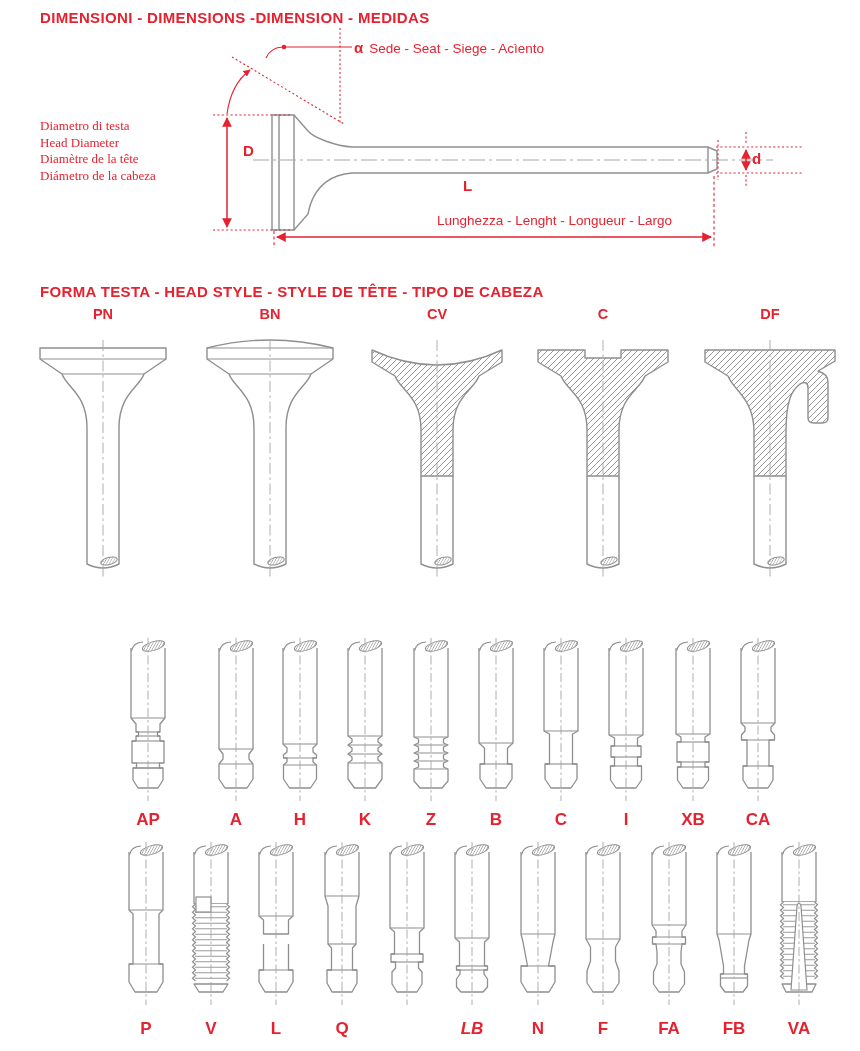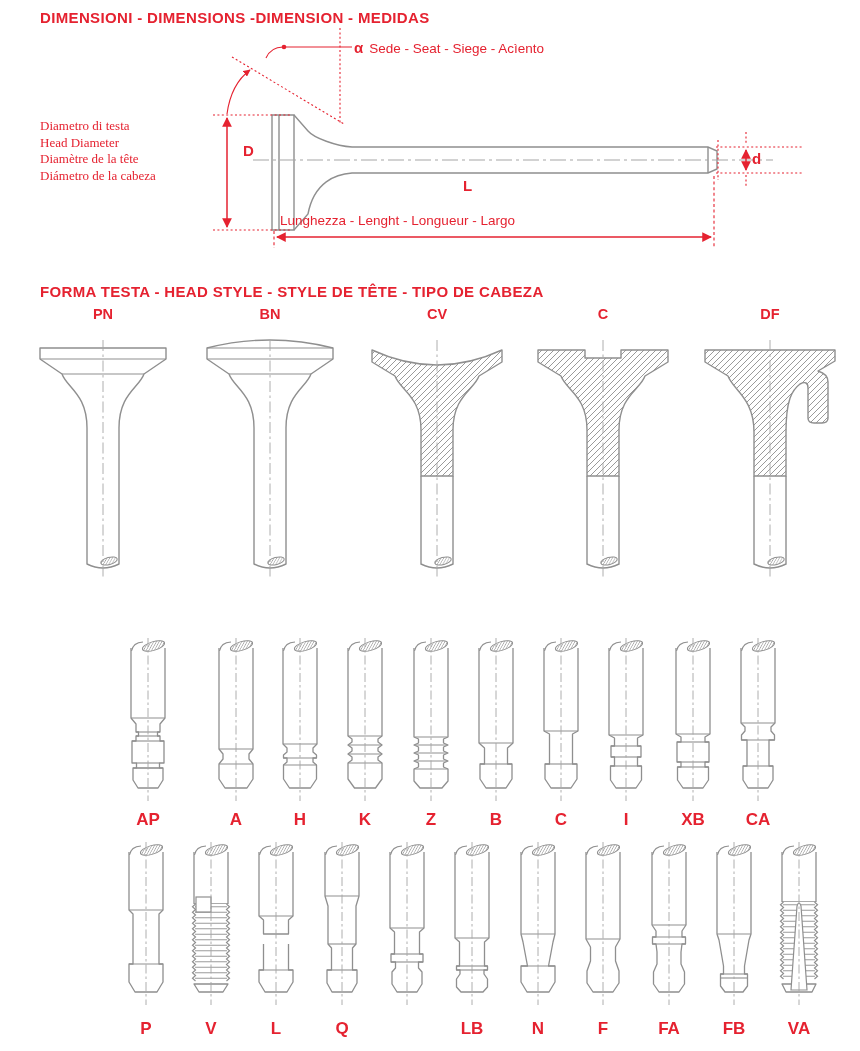--- a/index.html
+++ b/index.html
@@ -85,21 +85,21 @@
   <div class="lbl rt" style="left:40px;top:118px;width:203px">
     <span class="line">Diametro di testa</span>
     <span class="line">Head Diameter</span>
     <span class="line">Diamètre de la tête</span>
     <span class="line">Diámetro de la cabeza</span>
   </div>
 
   <div class="sym" style="left:243px;top:142px">D</div>
   <div class="sym" style="left:752px;top:150px">d</div>
   <div class="sym" style="left:463px;top:177px">L</div>
-  <div class="lbl" style="left:280px;top:213px;width:392px;text-align:left;font-size:13.5px">Lunghezza - Lenght - Longueur - Largo</div>
+  <div class="lbl" style="left:280px;top:213px;width:392px;text-align:right;font-size:13.5px">Lunghezza - Lenght - Longueur - Largo</div>
 
   <h2 class="sec-title" style="left:40px;top:283px">FORMA TESTA - HEAD STYLE - STYLE DE TÊTE - TIPO DE CABEZA</h2>
   <div id="head-row">
       <div class="code-label head-code" style="left: 61px; top: 306px;">PN</div>
       <div class="fig" style="left: 28px; top: 328px;">
         <svg width="150" height="260" viewBox="0 0 150 260">
           <path d="M12,20 L138,20 L138,31 L116,46 C111,60 91,66 91,100 L91,236 Q75,244 59,236 L59,100 C59,66 39,60 34,46 L12,31 Z" fill="#fff" stroke="#8f8f8f" stroke-width="1.4" stroke-linejoin="round"></path>
           <line x1="12" y1="31" x2="138" y2="31" stroke="#8f8f8f" stroke-width="1.2"></line>
           <line x1="34" y1="46" x2="116" y2="46" stroke="#8f8f8f" stroke-width="1.2"></line>
           <ellipse cx="81" cy="233" rx="8.5" ry="3.6" transform="rotate(-15 81 233)" fill="url(#hS)" stroke="#8f8f8f" stroke-width="1"></ellipse>
@@ -352,21 +352,21 @@
         <svg width="56" height="170" viewBox="0 0 56 170">
           <path d="M11,12 L11,98 L15.5,102 L15.5,126 L12.5,126 L12.5,130 L16,130 L16,134 L12.5,139 L12.5,147 L17,152 L39,152 L43.5,147 L43.5,139 L40,134 L40,130 L43.5,130 L43.5,126 L40.5,126 L40.5,102 L45,98 L45,12" fill="#fff" stroke="#8f8f8f" stroke-width="1.3" stroke-linejoin="round"></path>
           <line x1="11" y1="98" x2="45" y2="98" stroke="#8f8f8f" stroke-width="1.1"></line>
           <line x1="12.5" y1="126" x2="43.5" y2="126" stroke="#8f8f8f" stroke-width="1.1"></line>
           <line x1="12.5" y1="130" x2="43.5" y2="130" stroke="#8f8f8f" stroke-width="1.1"></line>
           <path d="M11.5,15 Q13,6.5 23,6" stroke="#8f8f8f" stroke-width="1.1" fill="none"></path>
           <ellipse cx="33.5" cy="10" rx="11.5" ry="4.3" transform="rotate(-17 33.5 10)" fill="url(#hS)" stroke="#8f8f8f" stroke-width="1"></ellipse>
           <path d="M28,2 V165" stroke="#a5a5a5" stroke-width="0.9" stroke-dasharray="9 3 2.5 3" fill="none"></path>
         </svg>
       </div>
-      <div class="code-label stem-code" style="left: 444px; top: 1019px;">LB</div>
+      <div class="code-label stem-code" style="left: 444px; top: 1019px; font-style: italic;">LB</div>
       <div class="fig" style="left: 510px; top: 840px;">
         <svg width="56" height="170" viewBox="0 0 56 170">
           <path d="M11,12 L11,94 L13,102 L17.5,126 L11,126 L11,142 L17,152 L39,152 L45,142 L45,126 L38.5,126 L43,102 L45,94 L45,12" fill="#fff" stroke="#8f8f8f" stroke-width="1.3" stroke-linejoin="round"></path>
           <line x1="11" y1="94" x2="45" y2="94" stroke="#8f8f8f" stroke-width="1.1"></line>
           <line x1="11" y1="126" x2="45" y2="126" stroke="#8f8f8f" stroke-width="1.1"></line>
           <path d="M11.5,15 Q13,6.5 23,6" stroke="#8f8f8f" stroke-width="1.1" fill="none"></path>
           <ellipse cx="33.5" cy="10" rx="11.5" ry="4.3" transform="rotate(-17 33.5 10)" fill="url(#hS)" stroke="#8f8f8f" stroke-width="1"></ellipse>
           <path d="M28,2 V165" stroke="#a5a5a5" stroke-width="0.9" stroke-dasharray="9 3 2.5 3" fill="none"></path>
         </svg>
       </div>

